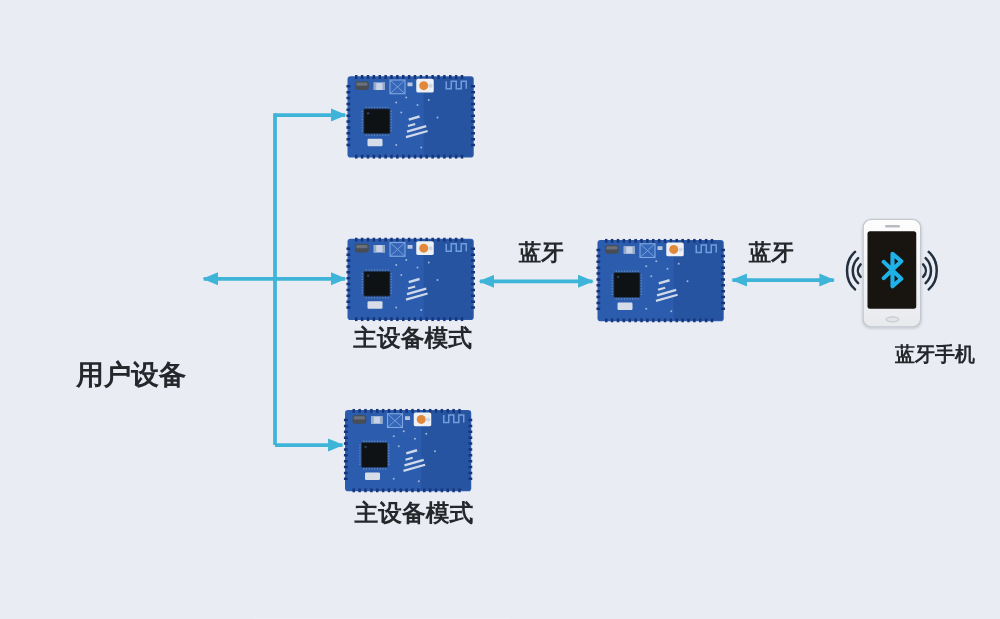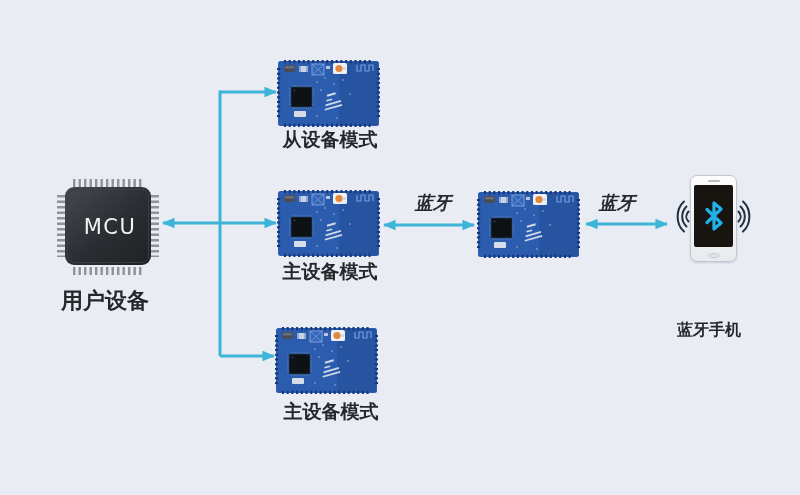--- a/index.html
+++ b/index.html
@@ -14,21 +14,21 @@
   .abs{position:absolute;}
   .lbl{
     position:absolute;
     transform:translateX(-50%);
     font-weight:bold;
     color:var(--label-text,#25272b);
     white-space:nowrap;
     line-height:1.1;
   }
   .module-label{font-size:19px;}
-  .bt-label{font-size:18px;font-style:italic;}
+  .bt-label{font-size:18px;}
   .user-label{font-size:22px;}
   .phone-label{font-size:16px;}
   .mcu-wrap{position:absolute;left:55px;top:177px;width:110px;height:100px;}
   .mcu-text{
     position:absolute;left:0;right:0;top:38px;
     text-align:center;
     color:#f2f3f5;
     font-size:21px;
     letter-spacing:1.5px;
     font-weight:500;
@@ -127,56 +127,35 @@
     <g stroke="var(--arrow,#3fb4d9)" stroke-width="3" fill="none">
       <path d="M220,90.5 V356"></path>
       <path d="M220,92 H276" marker-end="url(#ah)"></path>
       <path d="M163,223 H276" marker-start="url(#ah)" marker-end="url(#ah)"></path>
       <path d="M220,356 H274" marker-end="url(#ah)"></path>
       <path d="M384,225 H474" marker-start="url(#ah)" marker-end="url(#ah)"></path>
       <path d="M586,224 H667" marker-start="url(#ah)" marker-end="url(#ah)"></path>
     </g>
   </svg>
 
-  <div class="mcu-wrap">
-    <svg width="110" height="100" viewBox="0 0 110 100">
-      <defs>
-        <linearGradient id="mcugrad" x1="0" y1="0" x2="1" y2="1">
-          <stop offset="0" stop-color="#45484e"></stop>
-          <stop offset="0.55" stop-color="#2b2d32"></stop>
-          <stop offset="1" stop-color="#1f2124"></stop>
-        </linearGradient>
-      </defs>
-      <g stroke="#8f9298" fill="none">
-        <path d="M18,6 H88" stroke-width="8" stroke-dasharray="2.4,3.1"></path>
-        <path d="M18,94 H88" stroke-width="8" stroke-dasharray="2.4,3.1"></path>
-        <path d="M6,18 V80" stroke-width="8" stroke-dasharray="2.4,3.1"></path>
-        <path d="M100,18 V80" stroke-width="8" stroke-dasharray="2.4,3.1"></path>
-      </g>
-      <rect x="10" y="10" width="86" height="78" rx="9" fill="url(#mcugrad)"></rect>
-      <rect x="12.5" y="12.5" width="81" height="73" rx="7" fill="none" stroke="#3a3d43" stroke-width="1"></rect>
-    </svg>
-    <span class="mcu-text">MCU</span>
-  </div>
   <div class="lbl user-label" style="left:105px;top:289px;">用户设备</div>
 
   <svg class="module" style="left:277px;top:60px;">
       <use href="#ble-module"></use>
     </svg>
   <svg class="module" style="left:277px;top:190px;">
       <use href="#ble-module"></use>
     </svg>
   <svg class="module" style="left:477px;top:191px;">
       <use href="#ble-module"></use>
     </svg>
   <svg class="module" style="left:275px;top:327px;">
       <use href="#ble-module"></use>
     </svg>
 
-  <div class="lbl module-label" style="left:330px;top:129px;">从设备模式</div>
   <div class="lbl module-label" style="left:330px;top:261px;">主设备模式</div>
   <div class="lbl module-label" style="left:331px;top:401px;">主设备模式</div>
 
   <div class="lbl bt-label" style="left:433px;top:193px;">蓝牙</div>
   <div class="lbl bt-label" style="left:617px;top:193px;">蓝牙</div>
 
   <svg class="abs" style="left:672px;top:200px;" width="18" height="33">
     <g stroke="var(--wave-dark,#22303f)" stroke-width="2" fill="none" stroke-linecap="round">
       <path d="M12,1.5 C3.5,9 3.5,24 12,31.5"></path>
       <path d="M14.5,6.5 C8.8,12 8.8,21 14.5,26.5"></path>
@@ -192,15 +171,15 @@
   </svg>
   <div class="phone-body">
     <div class="phone-speaker"></div>
     <div class="phone-screen">
       <svg width="24" height="34" viewBox="0 0 24 34">
         <path d="M5,10.5 L19,24 L12,30 L12,4 L19,10 L5,23.5" stroke="var(--bluetooth-cyan,#1fb2e8)" stroke-width="3.3" fill="none" stroke-linejoin="round" stroke-linecap="round"></path>
       </svg>
     </div>
     <div class="phone-home"></div>
   </div>
-  <div class="lbl phone-label" style="left:709px;top:275px;margin-top:46px;">蓝牙手机</div>
+  <div class="lbl phone-label" style="left:748px;top:275px;">蓝牙手机</div>
 
 </div>
 
 </body></html>

